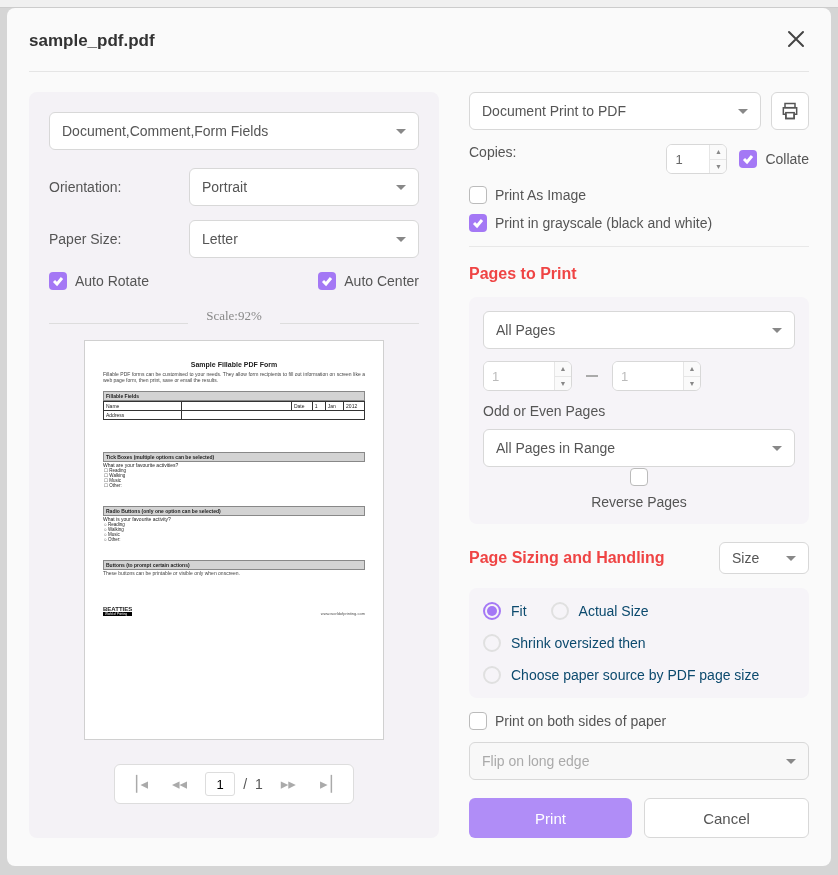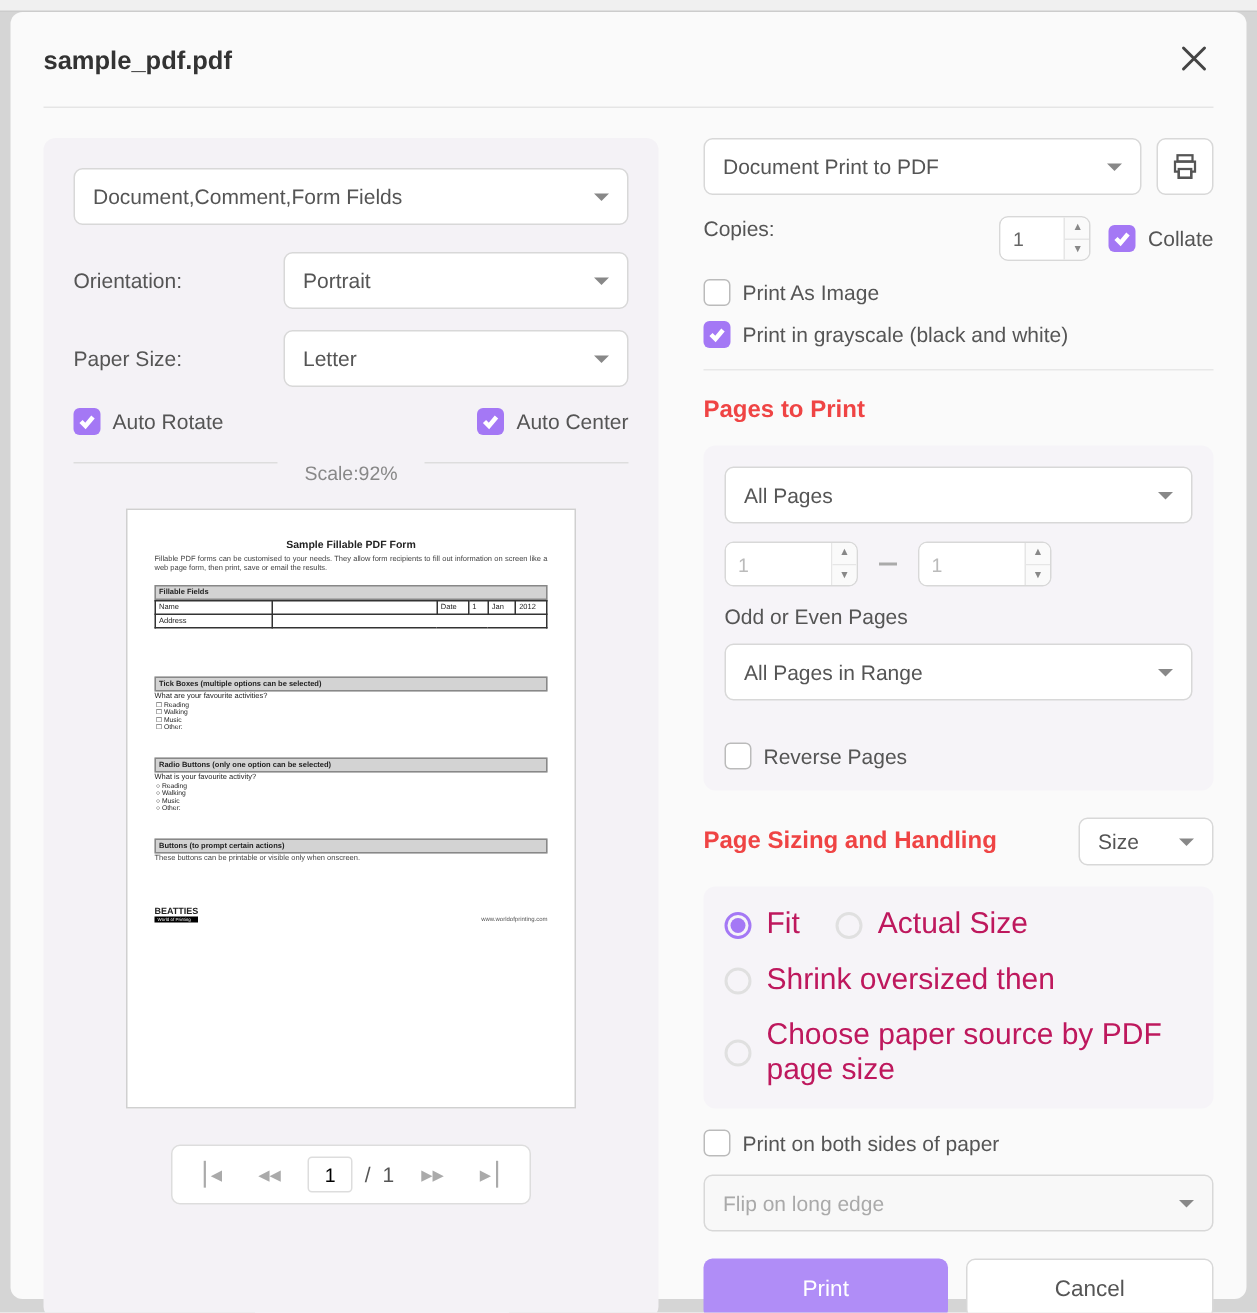--- a/index.html
+++ b/index.html
@@ -105,23 +105,24 @@
 .checkbox.unchecked { border: 1.5px solid #bbb; background: #fff; }
 .checkbox svg { width: 12px; height: 12px; stroke: #fff; stroke-width: 3; fill: none; }
 .check-label { font-size: 14px; color: #555; }
 .check-split {
   display: flex;
   justify-content: space-between;
   margin: 12px 0 18px 0;
 }
 .scale-line {
   display: flex;
-  align-items: flex-start;
+  align-items: flex-end;
   gap: 18px;
   margin: 8px 0 16px 0;
+  font-family: Liberation Serif, serif;
 }
 .scale-rule {
   flex: 1;
   height: 1px;
   background: #ddd;
 }
 .scale-text {
   font-size: 13px;
   color: #888;
 }
@@ -205,21 +206,21 @@
 }
 .dash { width: 12px; height: 2px; background: #aaa; }
 .sub-label { font-size: 14px; color: #555; margin: 12px 0 10px 0; }
 .radio-row { display: flex; align-items: center; gap: 10px; margin-bottom: 14px; }
 .radio {
   width: 18px; height: 18px; border-radius: 50%; border: 2px solid #ccc; display: flex; align-items: center; justify-content: center; cursor: pointer; flex-shrink: 0;
 }
 .radio.selected { border-color: #a478f5; }
 .radio.selected::after { content: ""; width: 10px; height: 10px; border-radius: 50%; background: #a478f5; }
 .radio.disabled { border-color: #e0e0e0; cursor: not-allowed; }
-.radio-label { font-size: 20px; color: #be185d; }
+.radio-label { font-size: 14px; color: #0c4a6e; }
 .radio-group-inline { display: flex; align-items: center; gap: 24px; margin-bottom: 14px; }
 .scale-input-row { display: flex; align-items: center; justify-content: space-between; margin-bottom: 14px; }
 .footer-stack { margin-top: 14px; display: flex; flex-direction: column; gap: 12px; }
 .select.disabled { color: #aaa; background: #f8f8f8; }
 .action-row { display: flex; gap: 12px; margin-top: 6px; }
 .btn {
   flex: 1; height: 40px; border-radius: 6px; font-size: 15px; cursor: pointer;
   display: flex; align-items: center; justify-content: center;
 }
 .btn-primary { background: #b08df7; color: #fff; border: none; }
@@ -424,21 +425,21 @@
                 <button class="spin-btn">▲</button>
                 <button class="spin-btn">▼</button>
               </div>
           </div>
         </div>
         <div class="sub-label">Odd or Even Pages</div>
         <div class="select">
           <span>All Pages in Range</span>
             <span class="chevron"></span>
         </div>
-        <div class="check-row" style="margin-top:28px;">
+        <div class="check-row" style="margin-top:1px;flex-direction:column;">
           <div class="checkbox unchecked"></div>
           <span class="check-label">Reverse Pages</span>
         </div>
       </div>
 
       <div class="section-title-row">
         <div class="section-title">Page Sizing and Handling</div>
         <div class="select">
           <span>Size</span>
             <span class="chevron"></span>

